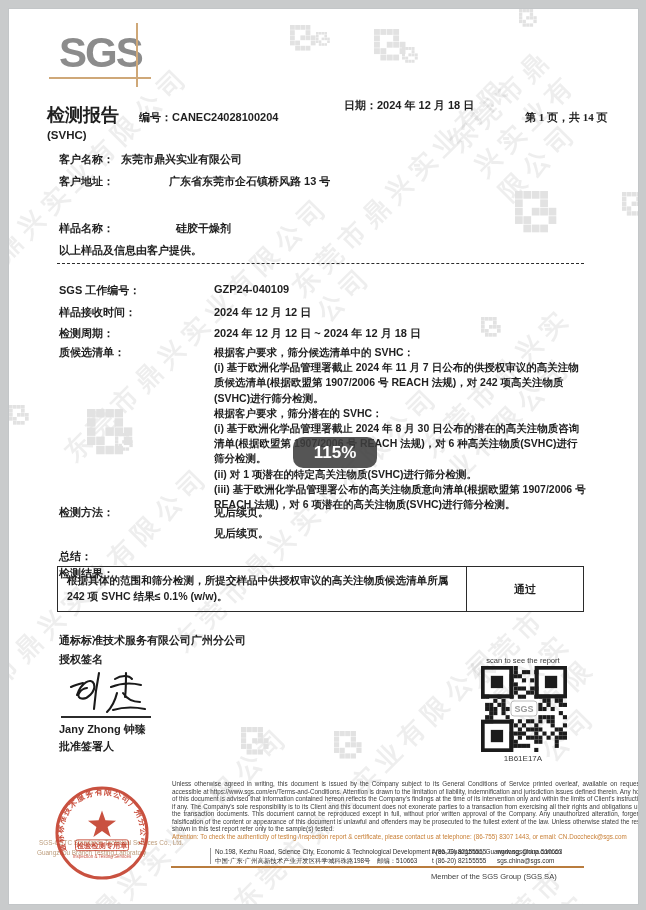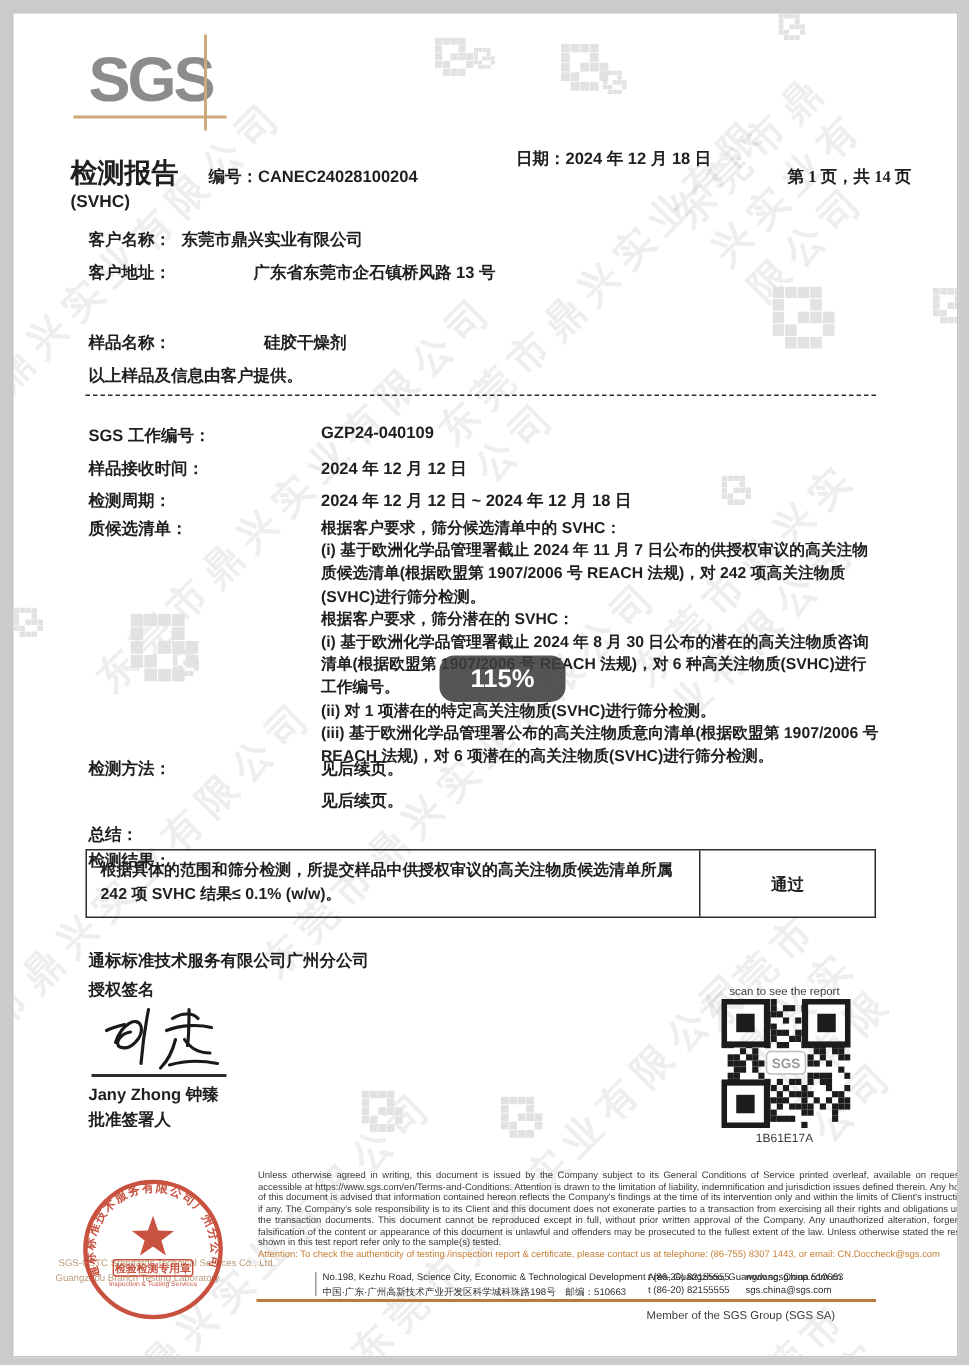--- a/index.html
+++ b/index.html
@@ -345,21 +345,21 @@
 
     <div class="abs lbl" style="left:50px;top:336px;">质候选清单：</div>
     <div class="abs req-lines" style="left:205px;top:336px;" id="req-lines">
         <div>根据客户要求，筛分候选清单中的 SVHC：</div>
         <div>(i) 基于欧洲化学品管理署截止 2024 年 11 月 7 日公布的供授权审议的高关注物</div>
         <div>质候选清单(根据欧盟第 1907/2006 号 REACH 法规)，对 242 项高关注物质</div>
         <div>(SVHC)进行筛分检测。</div>
         <div>根据客户要求，筛分潜在的 SVHC：</div>
         <div>(i) 基于欧洲化学品管理署截止 2024 年 8 月 30 日公布的潜在的高关注物质咨询</div>
         <div>清单(根据欧盟第 1907/2006 号 REACH 法规)，对 6 种高关注物质(SVHC)进行</div>
-        <div>工作编号。</div>
+        <div>筛分检测。</div>
         <div>(ii) 对 1 项潜在的特定高关注物质(SVHC)进行筛分检测。</div>
         <div>(iii) 基于欧洲化学品管理署公布的高关注物质意向清单(根据欧盟第 1907/2006 号</div>
         <div>REACH 法规)，对 6 项潜在的高关注物质(SVHC)进行筛分检测。</div>
       </div>
 
     <div class="abs lbl" style="left:50px;top:496px;">检测方法：</div>
     <div class="abs val" style="left:205px;top:496px;">见后续页。</div>
     <div class="abs lbl" style="left:50px;top:517px;margin-top:40px;">检测结果：</div>
     <div class="abs val" style="left:205px;top:517px;">见后续页。</div>
 

